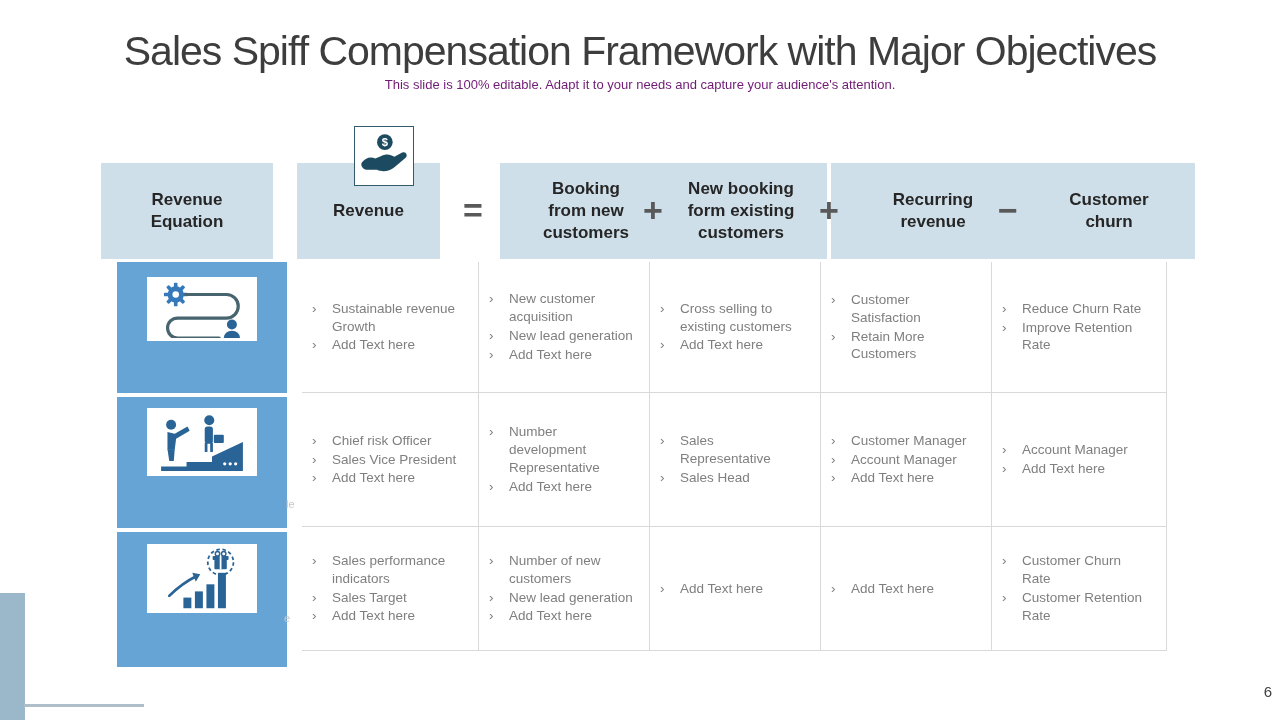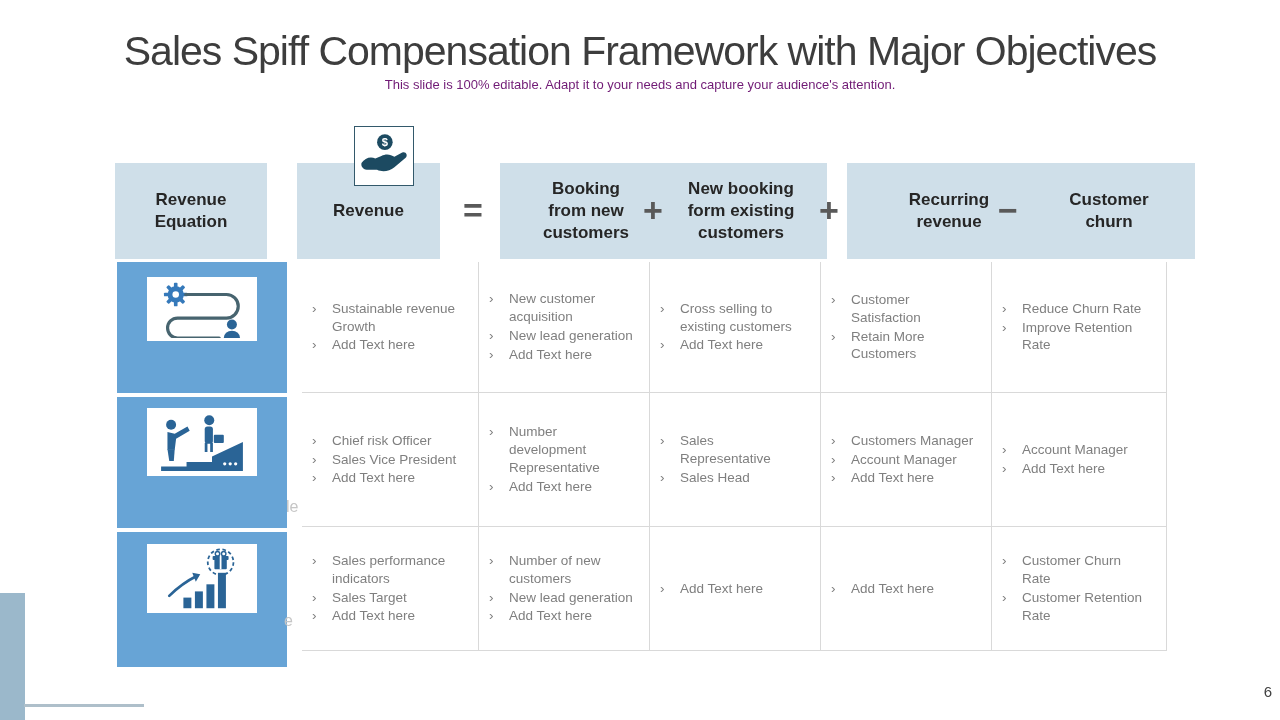--- a/index.html
+++ b/index.html
@@ -13,25 +13,25 @@
 
   .money-box { position:absolute; left:354px; top:126px; width:58px; height:58px;
                background:#fff; border:1px solid #33596b; display:flex;
                align-items:center; justify-content:center; z-index:3; }
 
   .hcell { position:absolute; top:163px; height:96px; background:#cfdfe9;
            display:flex; align-items:center; justify-content:center; text-align:center;
            font-weight:bold; font-size:17px; color:#262626; line-height:1.3;
            box-sizing:border-box; }
   .hcell span { display:inline-block; max-width:108px; }
-  #hc0 { left:115px;  width:152px; }
+  #hc0 { left:101px;  width:172px; }
   #hc1 { left:297px;  width:143px; }
   #hc2 { left:500px;  width:172px; }
   #hc3 { left:655px;  width:172px; }
-  #hc4 { left:831px;  width:204px;margin-left:16px; }
+  #hc4 { left:831px;  width:204px; }
   #hc5 { left:1013px; width:172px;margin-left:10px; }
 
   .op { position:absolute; top:186px; width:36px; text-align:center;
         font-size:34px; font-weight:bold; color:#595959; line-height:48px; z-index:2; }
   #op0 { left:455px; } #op1 { left:635px; } #op2 { left:811px; } #op3 { left:990px; }
 
   .bcell { position:absolute; left:117px; width:170px; background:#67a4d6; }
   #bc0 { top:262px; height:131px; }
   #bc1 { top:397px; height:131px; }
   #bc2 { top:532px; height:135px; }
@@ -46,21 +46,21 @@
           grid-template-rows:131px 134px 124px; }
   .cell { border-right:1px solid #d9d9d9; border-bottom:1px solid #d9d9d9;
           display:flex; align-items:center; box-sizing:border-box;
           padding:6px 4px 6px 10px; }
   .blist { list-style:none; margin:0; padding:0; font-size:13.5px; color:#7f7f7f;
            line-height:1.32; }
   .blist li { display:flex; margin:1px 0; }
   .bl { width:20px; flex:none; }
   .tx { max-width:126px; }
 
-  .wm { position:absolute; color:#c6c6c6; font-size:16px; }
+  .wm { position:absolute; color:#c6c6c6; font-size:11px; }
   #wm-mid   { left:286px; top:498px; }
   #wm-lower { left:284px; top:612px; }
 
   .accent-bar  { position:absolute; left:0;   top:593px; width:25px;  height:127px; background:#9bb8cb; }
   .accent-line { position:absolute; left:24px; top:704px; width:120px; height:3px;  background:#aebfca; }
   .page-num { position:absolute; left:1256px; top:683px; width:24px; text-align:center;
               font-size:15px; color:#404040; }
 </style>
 </head>
 <body>
@@ -266,21 +266,21 @@
           <li>
             <span class="bl">›</span>
             <span class="tx">Sales Head</span>
           </li>
         </ul>
     </div>
     <div class="cell">
       <ul class="blist">
           <li>
             <span class="bl">›</span>
-            <span class="tx">Customers Manager</span>
+            <span class="tx">Customer Manager</span>
           </li>
           <li>
             <span class="bl">›</span>
             <span class="tx">Account Manager</span>
           </li>
           <li>
             <span class="bl">›</span>
             <span class="tx">Add Text here</span>
           </li>
         </ul>

